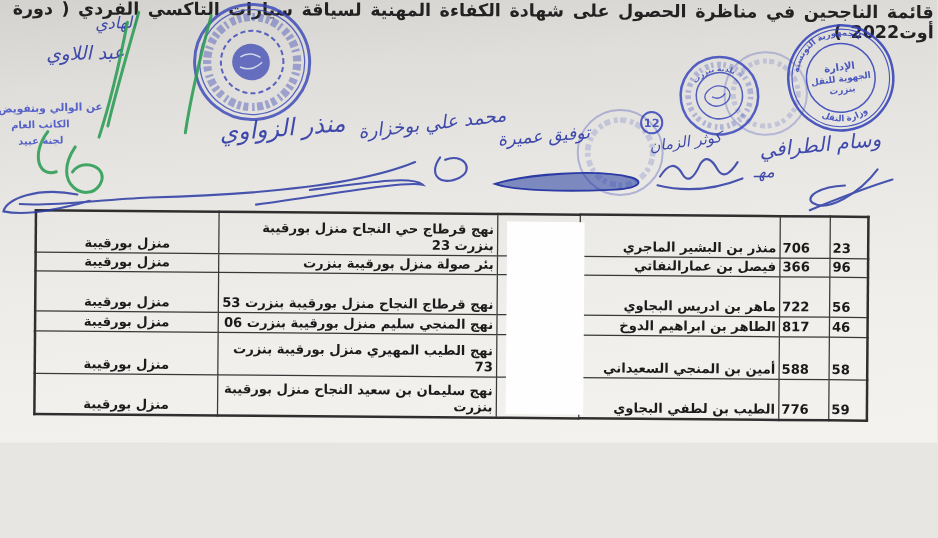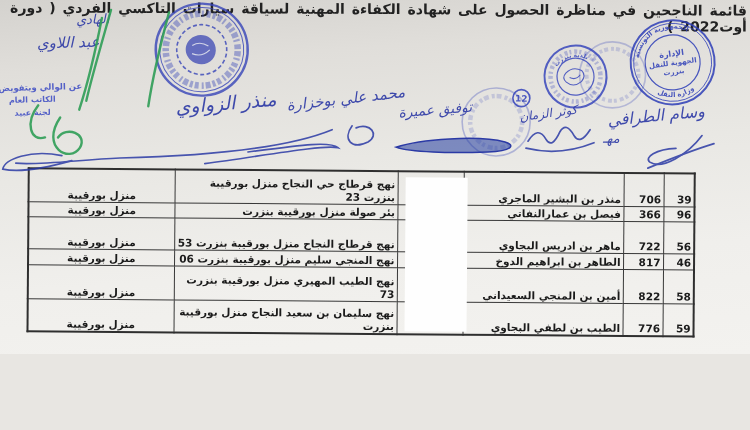--- a/index.html
+++ b/index.html
@@ -31,21 +31,21 @@
     vertical-align:bottom;
     font-weight:bold;font-size:10.5px;line-height:1.18;color:#1b1b1b;
     padding:0 2px 1px 2px;overflow:hidden;
   }
   table.doc-table tr:nth-child(1) td{height:31px}
   table.doc-table tr:nth-child(2) td{height:13px}
   table.doc-table tr:nth-child(3) td{height:30px}
   table.doc-table tr:nth-child(4) td{height:14px}
   table.doc-table tr:nth-child(5) td{height:32px}
   table.doc-table tr:nth-child(6) td{height:30px}
-  td.c-rank,td.c-num{text-align:right;}
+  td.c-rank,td.c-num{text-align:left;}
   td.c-name{text-align:right;}
   td.c-addr{text-align:right;white-space:pre-line;}
   td.c-city{text-align:center;padding-bottom:2px;}
   .redaction{
     position:absolute;left:406px;top:177px;width:62px;height:154px;
     background:#fefefe;
   }
   .hand{
     position:absolute;direction:rtl;color:#2734a4;opacity:.88;
     font-style:italic;font-weight:500;white-space:nowrap;
@@ -71,21 +71,21 @@
       <colgroup>
         <col style="width:31px">
           <col style="width:40px">
           <col style="width:160px">
         <col style="width:66px">
           <col style="width:223px">
           <col style="width:146px">
       </colgroup>
       <tbody>
         <tr>
-          <td class="c-rank">39</td>
+          <td class="c-rank">23</td>
           <td class="c-num">706</td>
           <td class="c-name">منذر بن البشير الماجري</td>
           <td class="c-red"></td>
           <td class="c-addr">نهج قرطاج حي النجاح منزل بورقيبة بنزرت 23</td>
           <td class="c-city">منزل بورقيبة</td>
         </tr>
         <tr>
           <td class="c-rank">96</td>
           <td class="c-num">366</td>
           <td class="c-name">فيصل بن عمارالنفاتي</td>
@@ -104,21 +104,21 @@
         <tr>
           <td class="c-rank">46</td>
           <td class="c-num">817</td>
           <td class="c-name">الطاهر بن ابراهيم الدوخ</td>
           <td class="c-red"></td>
           <td class="c-addr">نهج المنجي سليم منزل بورقيبة بنزرت 06</td>
           <td class="c-city">منزل بورقيبة</td>
         </tr>
         <tr>
           <td class="c-rank">58</td>
-          <td class="c-num">822</td>
+          <td class="c-num">588</td>
           <td class="c-name">أمين بن المنجي السعيداني</td>
           <td class="c-red"></td>
           <td class="c-addr">نهج الطيب المهيري منزل بورقيبة بنزرت 73</td>
           <td class="c-city">منزل بورقيبة</td>
         </tr>
         <tr>
           <td class="c-rank">59</td>
           <td class="c-num">776</td>
           <td class="c-name">الطيب بن لطفي البجاوي</td>
           <td class="c-red"></td>

